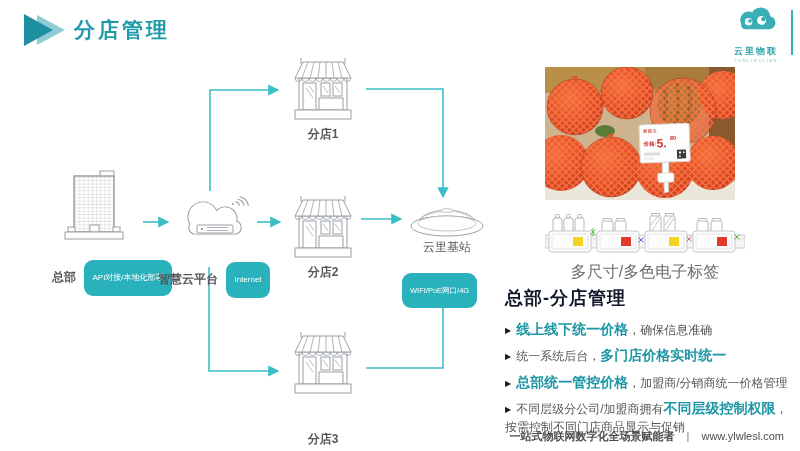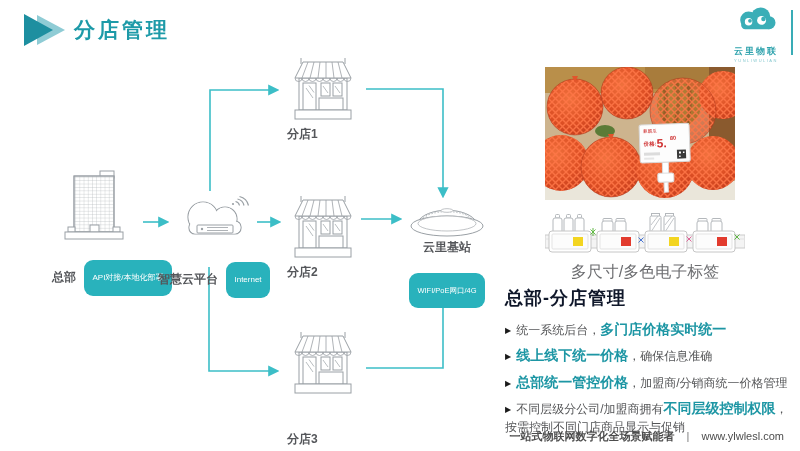--- a/index.html
+++ b/index.html
@@ -13,23 +13,23 @@
   .logo-name{font-size:9px;font-weight:bold;color:#2fa3ad;letter-spacing:2px;margin-top:9px;}
   .logo-sub{font-size:4px;color:#86c8cf;letter-spacing:1.5px;}
   .logo-line{position:absolute;right:7px;top:10px;width:2px;height:45px;background:#39acb6;}
   
   .abs{position:absolute;}
   .dlabel{font-size:12px;font-weight:bold;color:#54565a;}
   .pill{display:inline-block;background:#29b2bc;color:#fff;border-radius:9px;
         font-size:8px;line-height:1.25;padding:13px 8px;vertical-align:1px;white-space:nowrap;margin-top:18px;}
   .label-row{position:absolute;white-space:nowrap;}
   .label-row .pill{margin-left:4px;}
-  .store-label{position:absolute;width:72px;font-size:12px;font-weight:bold;color:#54565a;}
-  .center-label{position:absolute;text-align:center;font-size:12px;font-weight:bold;color:#54565a;}
-  .center-pill{position:absolute;text-align:center;}
+  .store-label{position:absolute;width:72px;text-align:center;font-size:12px;font-weight:bold;color:#54565a;}
+  .center-label{position:absolute;text-align:center;font-size:12px;font-weight:normal;color:#54565a;}
+  .center-pill{position:absolute;}
   
   .caption{position:absolute;left:545px;top:262px;width:200px;text-align:center;
            font-size:16px;color:#6d6e71;}
   
   .features{position:absolute;left:505px;top:286px;width:288px;}
   .features h3{margin:0 0 9px 0;font-size:18px;font-weight:bold;color:#0f172a;letter-spacing:1px;}
   .bullet{font-size:12px;color:#555658;line-height:1.45;margin-bottom:6px;}
   .bm{font-size:8px;color:#1a1a1a;margin-right:5px;vertical-align:1px;}
   .be{color:#1d96a4;font-weight:bold;font-size:14px;}
   
@@ -307,24 +307,24 @@
       <path d="M93.5,31.5 L98.5,36.5 M98.5,31.5 L93.5,36.5" stroke="#4a77d4"></path>
       <path d="M141.5,30.5 L146.5,35.5 M146.5,30.5 L141.5,35.5" stroke="#e0679a"></path>
       <path d="M189.5,28.5 L194.5,33.5 M194.5,28.5 L189.5,33.5" stroke="#62b946"></path>
     </g>
   </svg>
   <div class="caption">多尺寸/多色电子标签</div>
 
   <div class="features">
     <h3>总部-分店管理</h3>
     <div class="bullet">
-      <span class="bm">▶</span><span class="bt">统一系统后台，</span><span class="be">多门店价格实时统一</span><span class="bt"></span>
+      <span class="bm">▶</span><span class="bt"></span><span class="be">线上线下统一价格</span><span class="bt">，确保信息准确</span>
     </div>
     <div class="bullet">
-      <span class="bm">▶</span><span class="bt"></span><span class="be">线上线下统一价格</span><span class="bt">，确保信息准确</span>
+      <span class="bm">▶</span><span class="bt">统一系统后台，</span><span class="be">多门店价格实时统一</span><span class="bt"></span>
     </div>
     <div class="bullet">
       <span class="bm">▶</span><span class="bt"></span><span class="be">总部统一管控价格</span><span class="bt">，加盟商/分销商统一价格管理</span>
     </div>
     <div class="bullet">
       <span class="bm">▶</span><span class="bt">不同层级分公司/加盟商拥有</span><span class="be">不同层级控制权限</span><span class="bt">，按需控制不同门店商品显示与促销</span>
     </div>
   </div>
 
   <div class="footer">

